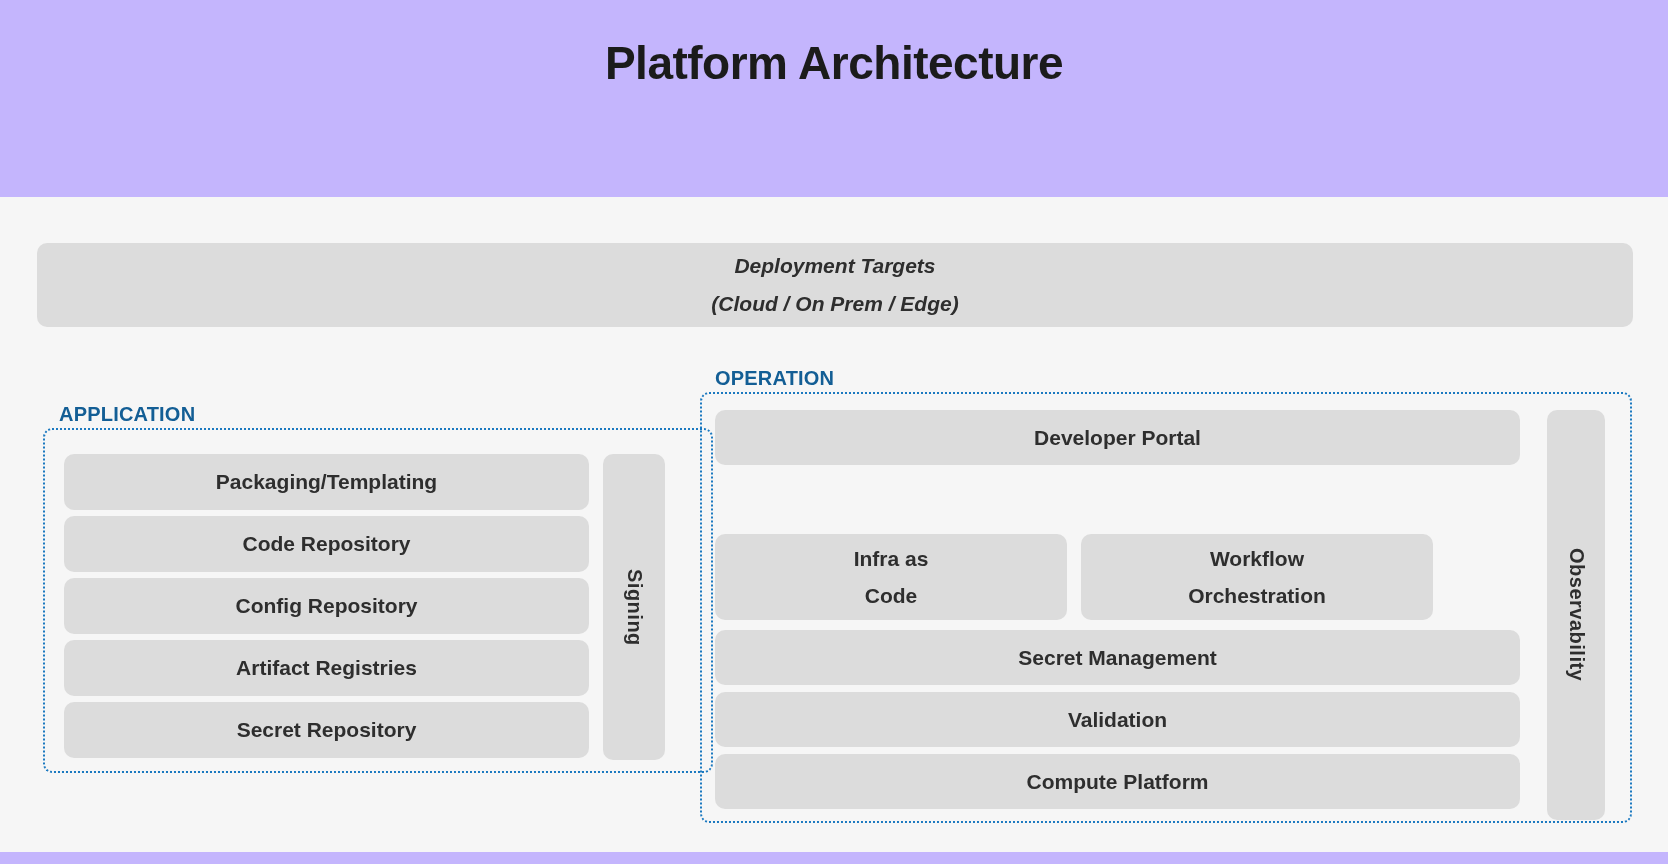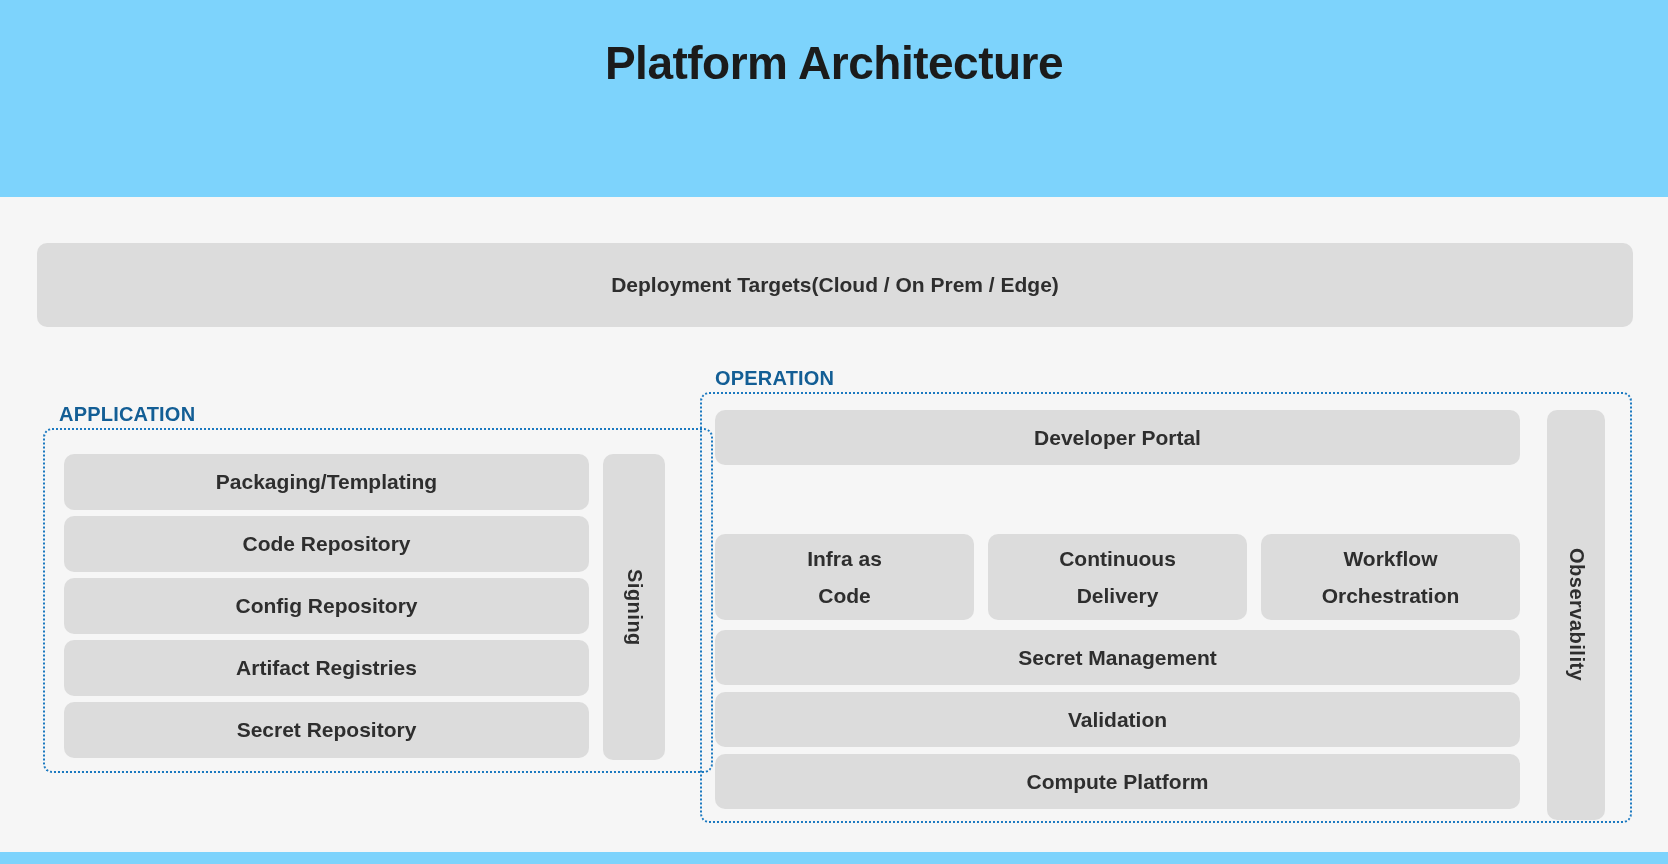--- a/index.html
+++ b/index.html
@@ -9,21 +9,21 @@
     --panel-gray:#f6f6f6;
     --text-dark:#2e2e2e;
     --title-dark:#1b1b1b;
   }
   *{box-sizing:border-box;margin:0;padding:0;}
   html,body{background:#ffffff;}
   body{
     font-family:"Liberation Sans", sans-serif;
     width:1668px;height:864px;overflow:hidden;
   }
-  #stage{position:relative;width:1668px;height:864px;background:#7dd3fc;}
+  #stage{position:relative;width:1668px;height:864px;background:#c4b5fd;}
 
   .page-title{
     position:absolute;left:0;top:36px;width:100%;
     text-align:center;
     font-size:46px;font-weight:700;color:var(--title-dark);
     letter-spacing:-0.5px;
   }
 
   .panel{
     position:absolute;left:0;top:197px;width:1668px;height:655px;
@@ -34,21 +34,21 @@
     position:absolute;
     background:var(--box-gray);
     border-radius:10px;
     display:flex;align-items:center;justify-content:center;
     text-align:center;
     font-size:21px;font-weight:700;color:var(--text-dark);
   }
 
   .deploy{
     left:37px;top:243px;width:1596px;height:84px;
-    flex-direction:row;line-height:38px;
+    flex-direction:column;line-height:38px;font-style:italic;
   }
 
   .group{
     position:absolute;
     border:2px dotted var(--accent-blue);
     border-radius:9px;
   }
   .group-app{left:43px;top:428px;width:670px;height:345px;}
   .group-op{left:700px;top:392px;width:932px;height:431px;}
 
@@ -78,21 +78,21 @@
 
   
   .op-row{left:13px;width:805px;height:55px;}
   .op-row.r0{top:16px;}
   .op-row.r1{top:78px;}
   .op-row.r2{top:236px;}
   .op-row.r3{top:298px;}
   .op-row.r4{top:360px;text-align:center;}
 
   .op-grid{
-    position:absolute;left:13px;top:140px;width:805px;height:86px;
+    position:absolute;left:13px;top:140px;width:718px;height:86px;
     display:flex;gap:14px;
   }
   .op-grid .cell{
     position:relative;flex:1 1 0;height:86px;
     white-space:pre-line;line-height:37px;
   }
 </style>
 </head>
 <body>
 
@@ -116,22 +116,20 @@
     <div class="box app-item i4">Secret Repository</div>
     <div class="box vbar signing">Signing</div>
   </div>
 
   <div class="group group-op">
     <div class="group-label">OPERATION</div>
     <div class="box op-row r0">Developer Portal</div>
     <div class="op-grid">
       <div class="box cell">Infra as
 Code</div>
-      <div class="box cell">Continuous
-Delivery</div>
       <div class="box cell">Workflow
 Orchestration</div>
     </div>
     <div class="box op-row r2">Secret Management</div>
     <div class="box op-row r3">Validation</div>
     <div class="box op-row r4">Compute Platform</div>
     <div class="box vbar observability">Observability</div>
   </div>
 
 </div>

